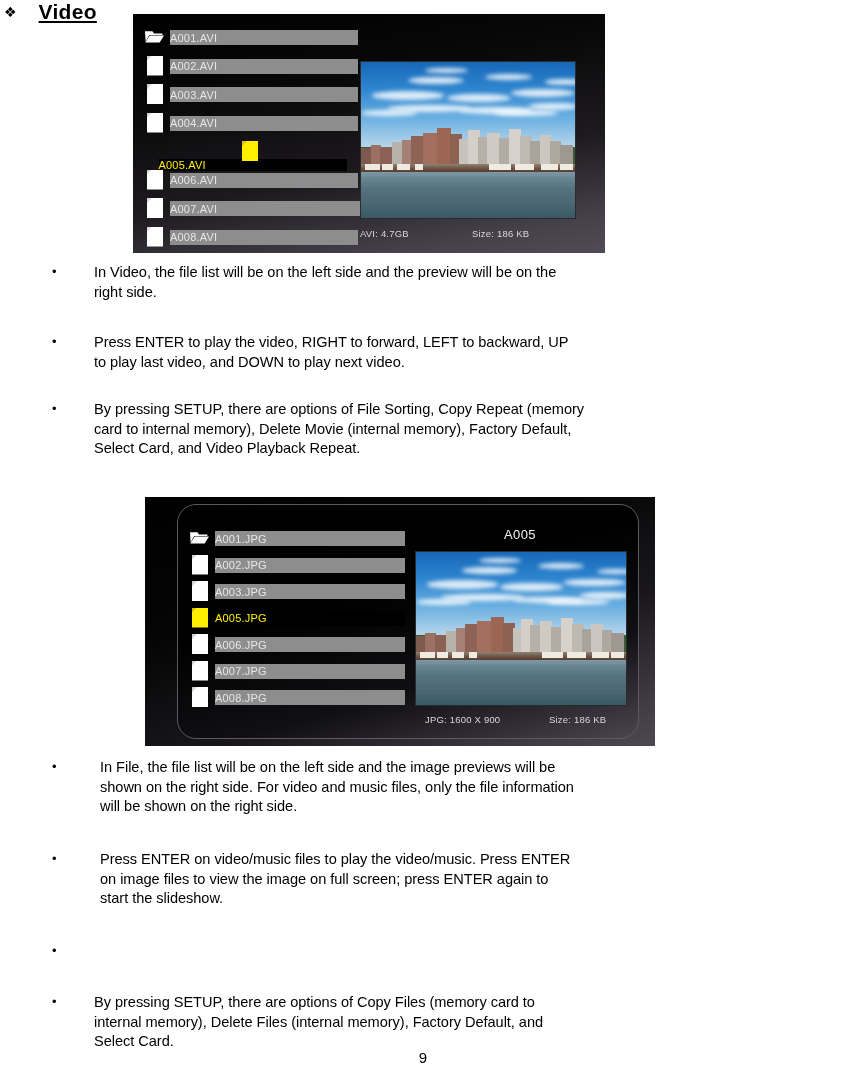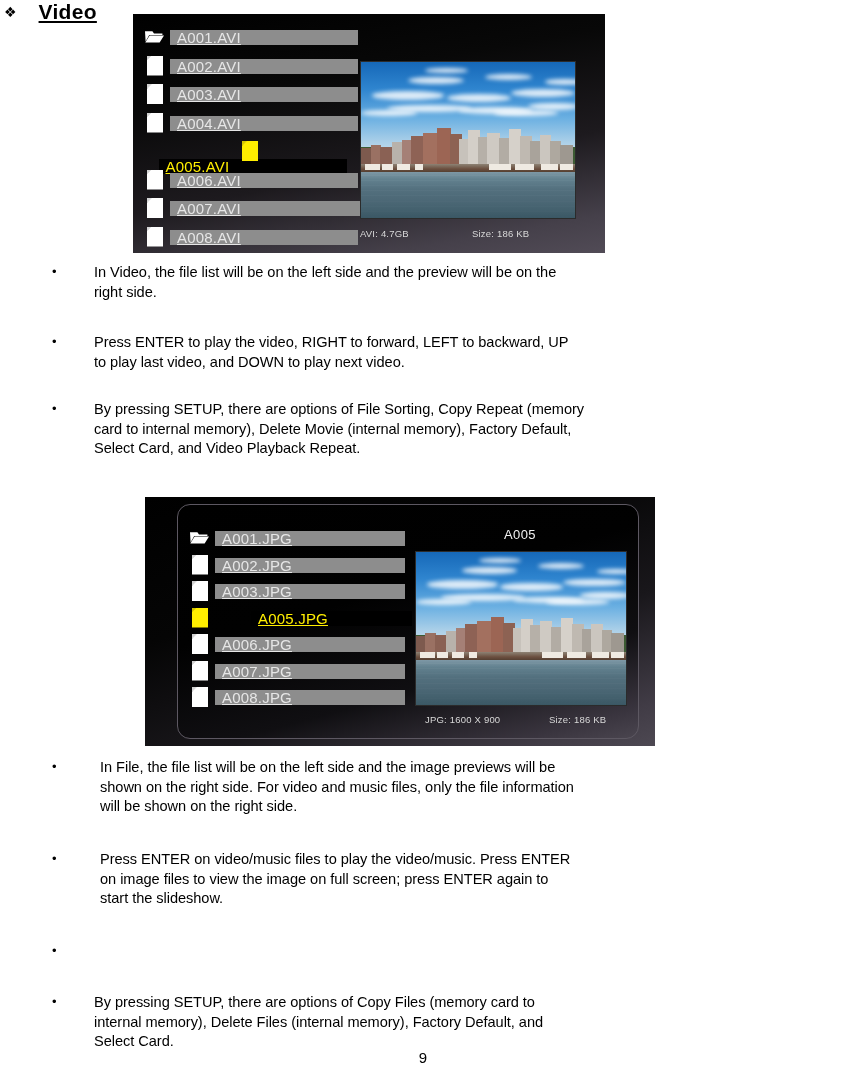--- a/index.html
+++ b/index.html
@@ -57,21 +57,21 @@
     height: 249px;
     background: linear-gradient(160deg, #000000 0%, #050505 34%, #19171b 64%, #413c46 90%, #4d4852 100%);
   }
   .shot-2-inner {
     position: absolute;
     left: 32px;
     top: 7px;
     width: 462px;
     height: 235px;
     border: 1px solid #5d5862;
-    border-radius: 13px;
+    border-radius: 19px;
     background: linear-gradient(165deg, #000000 0%, #010101 40%, #100f12 70%, #3a353f 92%, #4a454f 100%);
     box-sizing: border-box;
     overflow: hidden;
   }
 
   
   .file-list {
     position: absolute;
   }
   .file-row {
@@ -117,27 +117,25 @@
     width: 19px;
     height: 15px;
   }
   .ficon .folder svg { display: block; }
 
   .fbar {
     height: 15px;
     background: #8d8d8d;
     display: flex;
     align-items: center;
-    padding-left: 7px;
     box-sizing: border-box;
     color: #e6e6e6;
-    font-size: 15px;
+    font-size: 11px;
     letter-spacing: .2px;
     white-space: nowrap;
-    text-decoration: underline;
   }
   .fbar.selected {
     background: #000000;
     color: #ffee00;
   }
 
   
   .photo {
     position: absolute;
     overflow: hidden;
@@ -416,21 +414,21 @@
           </span>
           <span class="fbar" style="width: 190px;">A002.JPG</span>
         </div>
         <div class="file-row" style="margin-top: 3.5px;">
           <span class="ficon">
             <span class="page"></span>
             <span class="fold"></span>
           </span>
           <span class="fbar" style="width: 190px;">A003.JPG</span>
         </div>
-        <div class="file-row" style="margin-top: 3.5px; gap: 36px;">
+        <div class="file-row" style="margin-top: 3.5px;">
           <span class="ficon">
             <span class="page sel"></span>
             <span class="fold sel"></span>
           </span>
           <span class="fbar selected" style="width: 190px;">A005.JPG</span>
         </div>
         <div class="file-row" style="margin-top: 3.5px;">
           <span class="ficon">
             <span class="page"></span>
             <span class="fold"></span>

